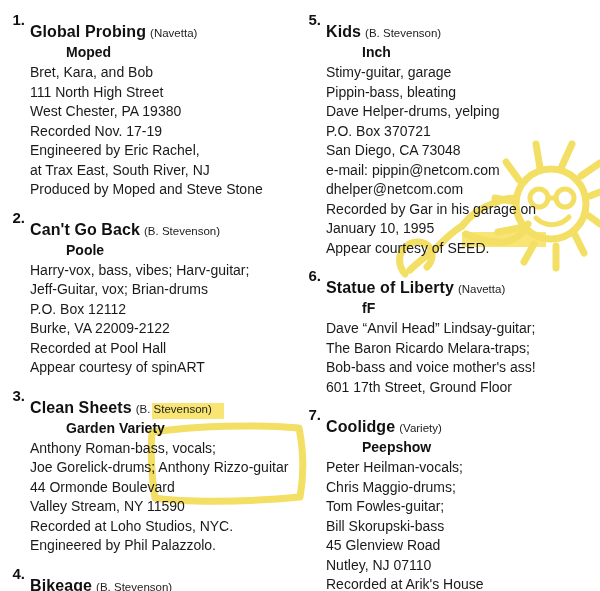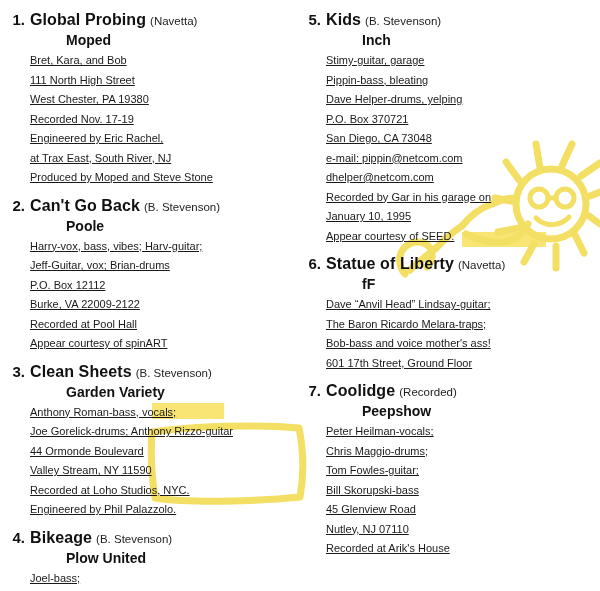--- a/index.html
+++ b/index.html
@@ -45,20 +45,21 @@
     text-align: right;
     font-size: 15px;
     font-weight: bold;
     line-height: 20px;
     padding-right: 5px;
     box-sizing: border-box;
     color: #111;
   }
   .body {
     flex: 1 1 auto;
+    margin-top: 12px;
   }
   .titleline {
     line-height: 20px;
     white-space: nowrap;
   }
   .band {
     font-size: 16px;
     font-weight: bold;
     letter-spacing: 0.1px;
     color: #111;
@@ -70,25 +71,24 @@
   }
   .release {
     font-size: 14px;
     font-weight: bold;
     line-height: 19px;
     margin-bottom: 1px;
     color: #111;
     padding-left: 36px;
   }
   .line {
-    font-size: 11px;
+    font-size: 14px;
     line-height: 19.5px;
     color: #1a1a1a;
     white-space: nowrap;
-    text-decoration: underline;
   }
   .hl-bar {
     position: absolute;
     background: rgba(247, 224, 90, 0.85);
     z-index: 0;
     pointer-events: none;
   }
   .doodle-svg {
     position: absolute;
     top: 0;
@@ -208,21 +208,21 @@
           <div class="line">The Baron Ricardo Melara-traps;</div>
           <div class="line">Bob-bass and voice mother's ass!</div>
           <div class="line">601 17th Street, Ground Floor</div>
         </div>
       </div>
 
       <div class="entry">
         <div class="num">7.</div>
         <div class="body">
           <div class="titleline">
-            <span class="band">Coolidge</span><span class="author">(Recorded)</span>
+            <span class="band">Coolidge</span><span class="author">(Variety)</span>
           </div>
           <div class="release">Peepshow</div>
           <div class="line">Peter Heilman-vocals;</div>
           <div class="line">Chris Maggio-drums;</div>
           <div class="line">Tom Fowles-guitar;</div>
           <div class="line">Bill Skorupski-bass</div>
           <div class="line">45 Glenview Road</div>
           <div class="line">Nutley, NJ 07110</div>
           <div class="line">Recorded at Arik's House</div>
         </div>

